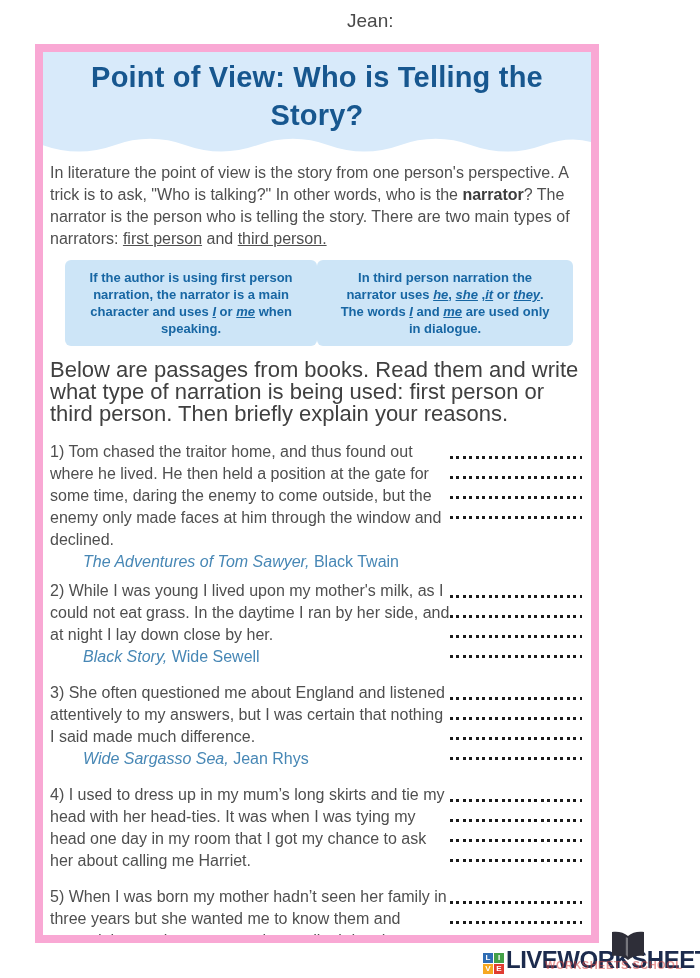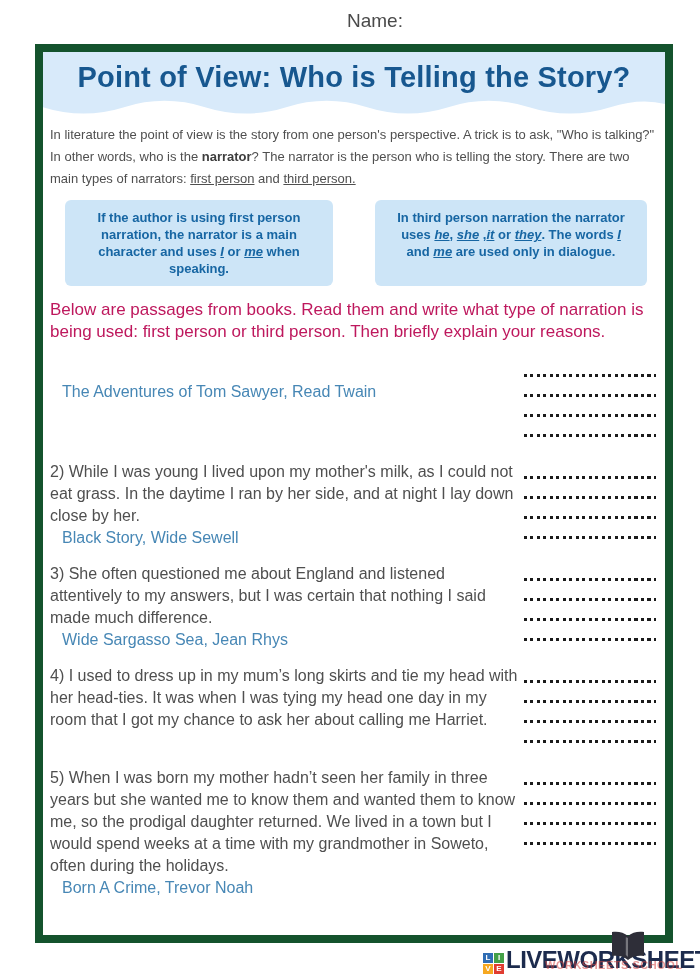--- a/index.html
+++ b/index.html
@@ -4,51 +4,51 @@
 <style>
   html,body{margin:0;padding:0;}
   body{
     width:700px;height:978px;position:relative;background:#ffffff;
     font-family:"Liberation Sans", sans-serif;overflow:hidden;
   }
   .name-label{
     position:absolute;left:347px;top:10px;font-size:19px;color:#4a4a4a;
   }
   .frame{
-    position:absolute;left:35px;top:44px;width:638px;height:899px;
-    box-sizing:border-box;border:8px solid #14532d;background:#ffffff;overflow:hidden;
+    position:absolute;left:35px;top:44px;width:564px;height:899px;
+    box-sizing:border-box;border:8px solid #f9a8d4;background:#ffffff;overflow:hidden;
   }
   .header-band{background:#d8eafa;padding-top:6px;}
   .worksheet-title{
     margin:0 auto;max-width:560px;text-align:center;color:#17578f;
     font-size:29px;font-weight:bold;line-height:38px;letter-spacing:.2px;
   }
   .wave{display:block;width:100%;height:24px;}
   .intro{
-    margin:4px 10px 0 7px;font-size:13px;line-height:22px;color:#4f4f4f;
+    margin:4px 10px 0 7px;font-size:16px;line-height:22px;color:#4f4f4f;
   }
   .seg-plain{font-style:normal;}
   .seg-bold{font-weight:bold;color:#3d3d3d;}
   .seg-underline{text-decoration:underline;}
   .seg-italic{font-style:italic;text-decoration:underline;}
   .info-row{display:flex;margin:10px 18px 0 22px;justify-content:space-between;}
   .info-box{
     background:#cde5f7;border-radius:6px;padding:9px 16px;box-sizing:border-box;
     color:#1766a3;font-weight:bold;font-size:13px;line-height:17px;text-align:center;
   }
   .info-box.first{width:268px;}
   .info-box.second{width:272px;}
   .instructions{
-    margin:13px 8px 16px 7px;font-size:17px;line-height:22px;color:#be185d;
+    margin:13px 8px 16px 7px;font-size:22px;line-height:22px;color:#404040;
   }
   .passages{margin:11px 0 0 7px;}
   .passage{display:flex;margin-bottom:7px;}
   .passage-text{width:470px;font-size:16px;line-height:22px;color:#4f4f4f;}
   .attribution{margin-left:12px;color:#4787b5;}
-  .attribution .book{}
+  .attribution .book{font-style:italic;margin-left:21px;}
   .dots-col{margin-left:auto;margin-right:9px;padding-top:15px;width:132px;}
   .dot-row{
     height:3px;width:132px;margin-bottom:17px;
     background-image:repeating-linear-gradient(to right,#1b1b1b 0 3px,transparent 3px 6.5px);
   }
   .footer-logo{position:absolute;left:483px;top:946px;display:flex;align-items:flex-start;}
   .logo-grid{
     display:grid;grid-template-columns:10px 10px;grid-template-rows:10px 10px;
     gap:1px;margin-top:7px;margin-right:2px;
   }
@@ -61,21 +61,21 @@
   }
   .watermark{
     position:absolute;left:545px;top:959px;font-size:11px;font-weight:bold;
     color:rgba(214,69,65,0.55);letter-spacing:.5px;z-index:3;
   }
   .book-icon{position:absolute;left:608px;top:930px;z-index:4;}
 </style>
 </head>
 <body>
 
-<div class="name-label">Name:</div>
+<div class="name-label">Jean:</div>
 
 <div class="frame">
   <div class="header-band">
     <div class="worksheet-title">Point of View: Who is Telling the Story?</div>
   </div>
   <svg class="wave" viewBox="0 0 614 30" preserveAspectRatio="none">
     <path fill="#d8eafa" d="M0,0 L614,0 L614,10 Q590,2 560,14 Q520,30 480,14 Q440,-2 400,14 Q360,30 320,14 Q280,-2 240,14 Q200,30 160,14 Q120,-2 80,14 Q40,30 0,14 Z"></path>
   </svg>
 
   <p class="intro"><span class="seg-plain">In literature the point of view is the story from one person's perspective.  A trick is to ask, "Who is talking?" In other words, who is the </span><span class="seg-bold">narrator</span><span class="seg-plain">? The narrator is the person who is telling the story. There are two main types of narrators: </span><span class="seg-underline">first person</span><span class="seg-plain"> and </span><span class="seg-underline">third person.</span></p>
@@ -83,22 +83,22 @@
   <div class="info-row">
     <div class="info-box first"><span class="seg-plain">If the author is using first person narration, the narrator is a main character and uses </span><span class="seg-italic">I</span><span class="seg-plain"> or </span><span class="seg-italic">me</span><span class="seg-plain"> when speaking.</span></div>
     <div class="info-box second"><span class="seg-plain">In third person narration the narrator uses </span><span class="seg-italic">he</span><span class="seg-plain">, </span><span class="seg-italic">she</span><span class="seg-plain"> ,</span><span class="seg-italic">it</span><span class="seg-plain"> or </span><span class="seg-italic">they</span><span class="seg-plain">. The words </span><span class="seg-italic">I</span><span class="seg-plain"> and </span><span class="seg-italic">me</span><span class="seg-plain"> are used only in dialogue.</span></div>
   </div>
 
   <p class="instructions">Below are passages from books. Read them and write what type of narration is being used: first person or third person. Then briefly explain your reasons.</p>
 
   <div class="passages">
   <div class="passage">
     <div class="passage-text">
-      <br>
-      <span class="attribution"><span class="book">The Adventures of Tom Sawyer,</span> <span class="author">Read Twain</span></span>
+      <span>1) Tom chased the traitor home, and thus found out where he lived. He then held a position at the gate for some time, daring the enemy to come outside, but the enemy only made faces at him through the window and declined.</span><br>
+      <span class="attribution"><span class="book">The Adventures of Tom Sawyer,</span> <span class="author">Black Twain</span></span>
     </div>
     <div class="dots-col">
       <div class="dot-row"></div>
       <div class="dot-row"></div>
       <div class="dot-row"></div>
       <div class="dot-row"></div>
     </div>
   </div>
 
   <div class="passage">

